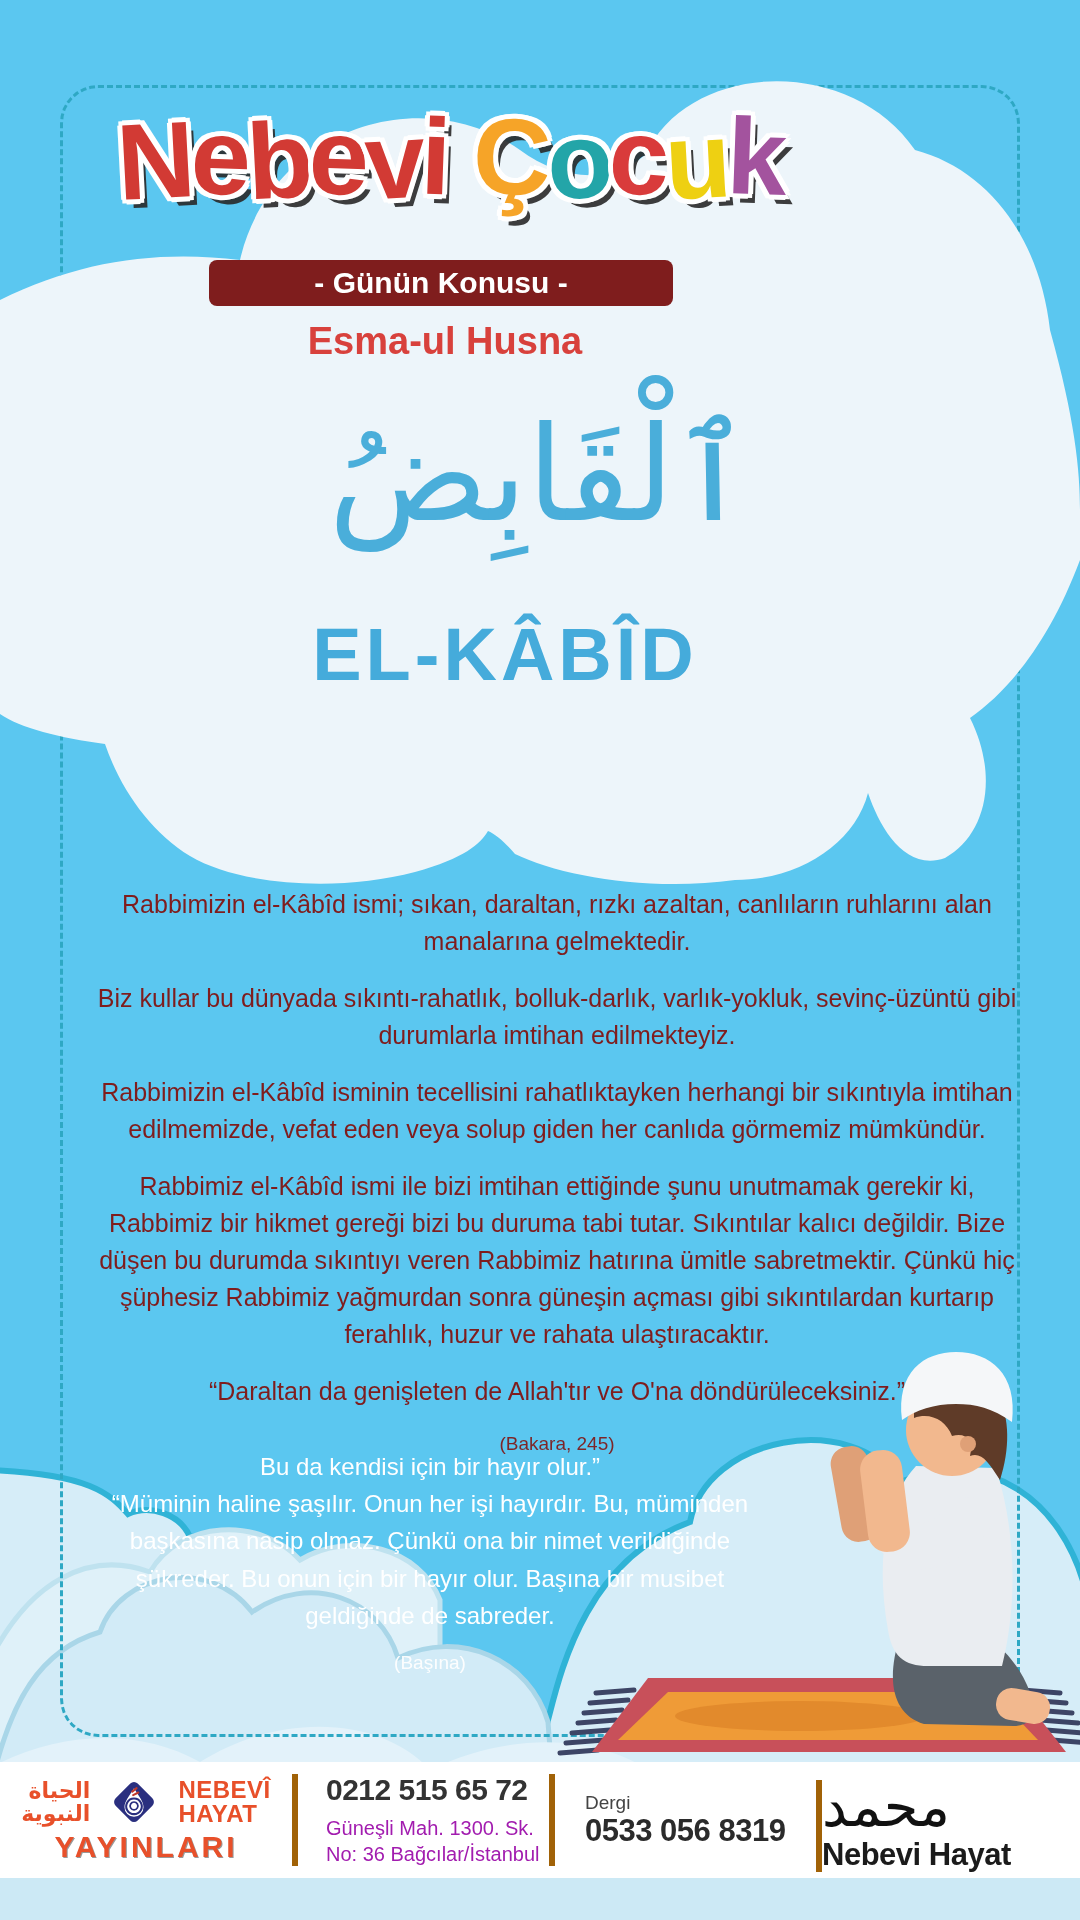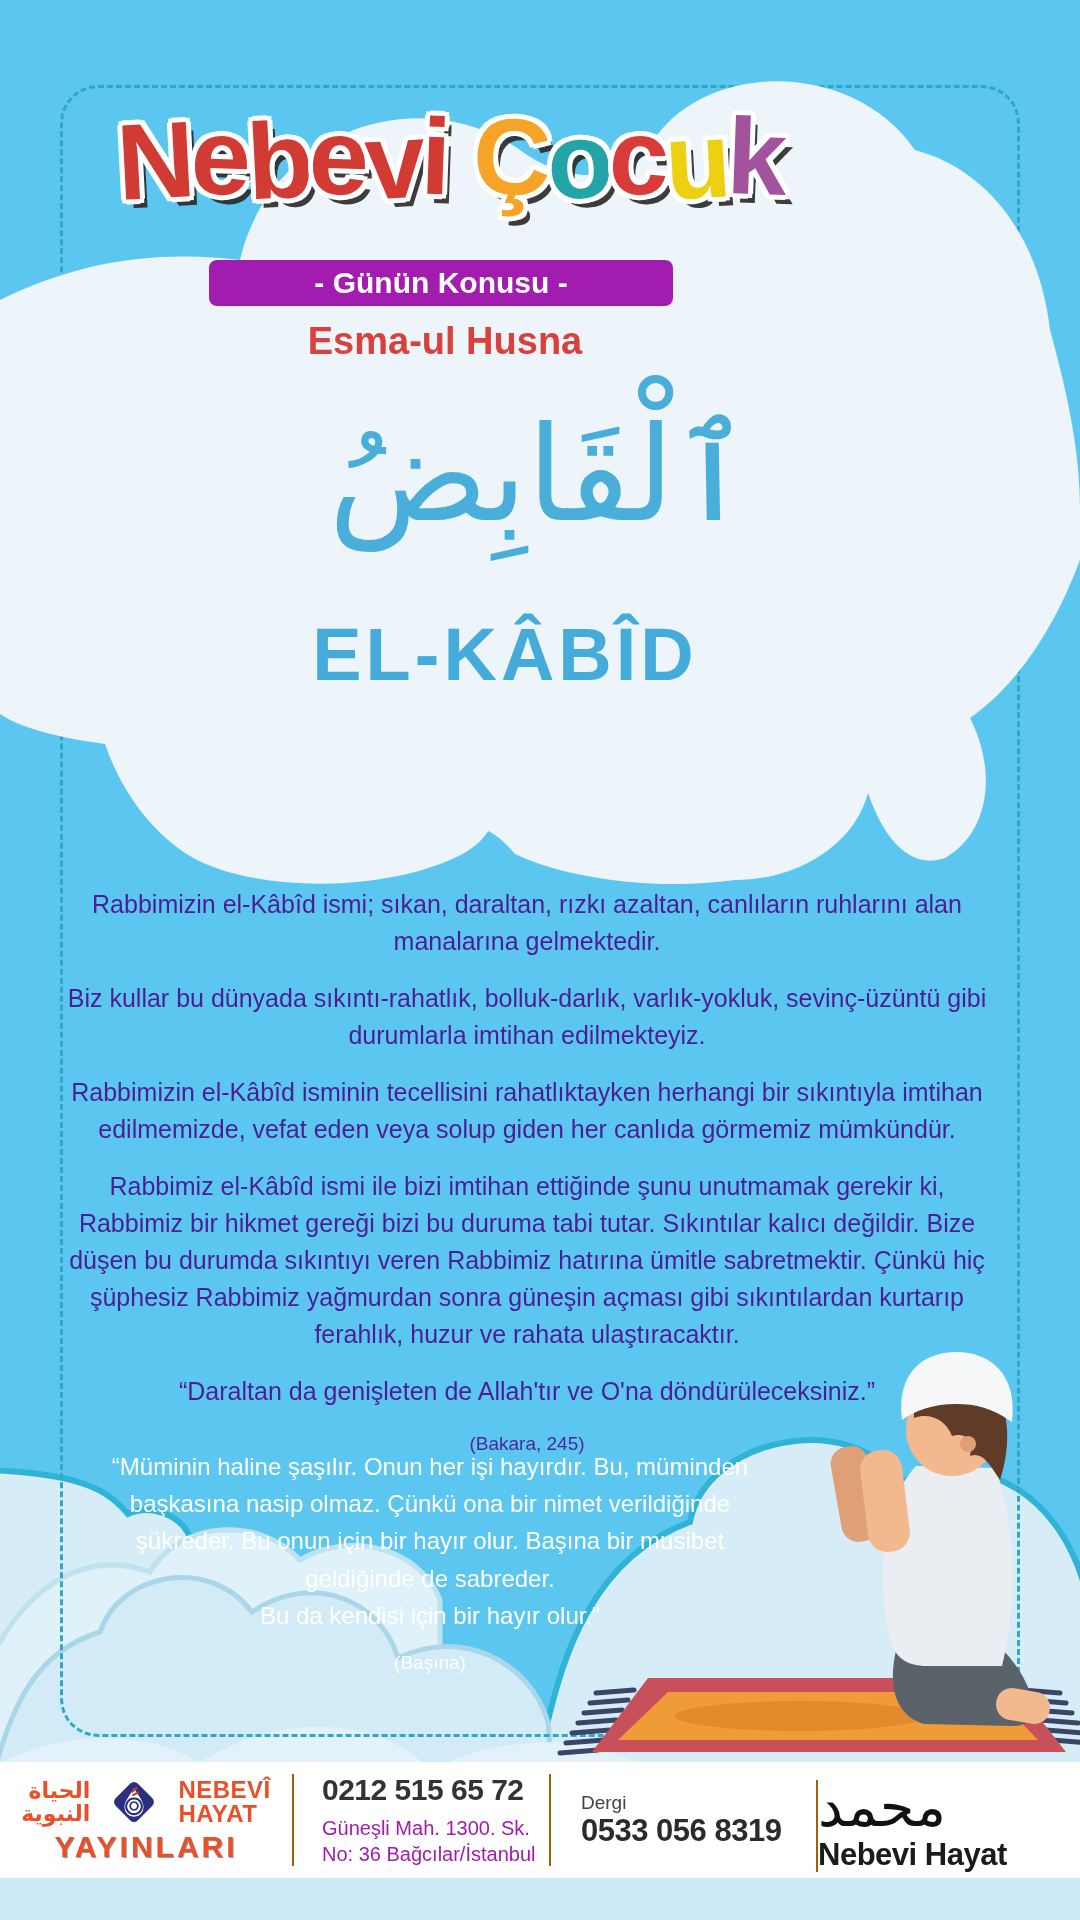--- a/index.html
+++ b/index.html
@@ -22,40 +22,40 @@
   
   .title{position:absolute;left:0;top:96px;width:900px;text-align:center;
     font-weight:bold;font-size:108px;letter-spacing:-4px;white-space:nowrap;}
   .title .tl{display:inline-block;
     text-shadow:-4px -4px 0 #fff,4px -4px 0 #fff,-4px 4px 0 #fff,4px 4px 0 #fff,
       -5px 0 0 #fff,5px 0 0 #fff,0 -5px 0 #fff,0 5px 0 #fff,7px 9px 0 rgba(40,40,40,.9);}
   .title .tl:nth-child(odd){transform:rotate(-3deg) translateY(2px);}
   .title .tl:nth-child(even){transform:rotate(2deg) translateY(-2px);}
   .title .sp{display:inline-block;width:26px;}
   .banner{position:absolute;left:209px;top:260px;width:464px;height:46px;
-    background:#a21caf;border-radius:8px;text-align:center;}
+    background:#7f1d1d;border-radius:8px;text-align:center;}
   .banner span{color:#fff;font-weight:bold;font-size:30px;line-height:46px;}
   .subtitle{position:absolute;left:0;top:320px;width:890px;text-align:center;
     color:#D8413C;font-weight:bold;font-size:38px;}
   .arabic-name{position:absolute;left:0;top:372px;width:1080px;text-align:center;
     direction:rtl;color:#4AAEDA;font-size:132px;line-height:1.55;font-family:"DejaVu Sans",sans-serif;}
   .latin-name{position:absolute;left:0;top:612px;width:1010px;text-align:center;
     color:#45ABDB;font-weight:bold;font-size:74px;letter-spacing:4px;}
   
-  .body-text{position:absolute;left:67px;top:886px;width:920px;
-    color:#4c1d95;font-size:25px;line-height:1.48;text-align:center;}
+  .body-text{position:absolute;left:97px;top:886px;width:920px;
+    color:#7f1d1d;font-size:25px;line-height:1.48;text-align:center;}
   .body-text p{margin:0 0 20px 0;}
   .q-source{font-size:19px;margin-top:4px;opacity:.95;}
   .quote2{position:absolute;left:100px;top:1448px;width:660px;
     color:#fff;font-size:24px;line-height:1.55;text-align:center;}
   .quote2 .q2line{margin:0;}
   .quote2 .q-source{margin-top:14px;}
   
   .f-sec{height:92px;display:flex;flex-direction:column;justify-content:center;}
-  .f-div{border-left:2px solid #a16207;}
+  .f-div{border-left:6px solid #a16207;}
   .sec-logo{width:292px;align-items:center;}
   .logo-row{display:flex;align-items:center;gap:18px;}
   .logo-arabic{color:#E8502A;font-weight:bold;font-size:22px;line-height:1.05;text-align:right;direction:rtl;font-family:"DejaVu Sans",sans-serif;}
   .logo-mark{width:52px;height:52px;flex:0 0 auto;}
   .logo-name{color:#E8502A;font-weight:bold;font-size:24px;line-height:1.0;letter-spacing:.5px;}
   .logo-yayinlari{color:#E8502A;font-weight:bold;font-size:30px;letter-spacing:3px;margin-top:2px;
     text-shadow:1px 1px 0 #999;}
   .sec-contact{width:257px;padding-left:28px;box-sizing:border-box;}
   .phone-main{color:#333;font-weight:bold;font-size:30px;letter-spacing:-.5px;}
   .address{color:#a21caf;font-size:20px;line-height:1.3;margin-top:8px;}
@@ -139,22 +139,22 @@
           <p>Biz kullar bu dünyada sıkıntı-rahatlık, bolluk-darlık, varlık-yokluk, sevinç-üzüntü gibi durumlarla imtihan edilmekteyiz.</p>
           <p>Rabbimizin el-Kâbîd isminin tecellisini rahatlıktayken herhangi bir sıkıntıyla imtihan edilmemizde, vefat eden veya solup giden her canlıda görmemiz mümkündür.</p>
           <p>Rabbimiz el-Kâbîd ismi ile bizi imtihan ettiğinde şunu unutmamak gerekir ki, Rabbimiz bir hikmet gereği bizi bu duruma tabi tutar. Sıkıntılar kalıcı değildir. Bize düşen bu durumda sıkıntıyı veren Rabbimiz hatırına ümitle sabretmektir. Çünkü hiç şüphesiz Rabbimiz yağmurdan sonra güneşin açması gibi sıkıntılardan kurtarıp ferahlık, huzur ve rahata ulaştıracaktır.</p>
         </div>
       <p class="quote1">“Daraltan da genişleten de Allah'tır ve O'na döndürüleceksiniz.”</p>
       <div class="q-source">(Bakara, 245)</div>
     </div>
 
     <div class="quote2">
       <div id="quote2-lines">
+          <div class="q2line">Bu da kendisi için bir hayır olur.”</div>
           <div class="q2line">“Müminin haline şaşılır. Onun her işi hayırdır. Bu, müminden başkasına nasip olmaz. Çünkü ona bir nimet verildiğinde şükreder. Bu onun için bir hayır olur. Başına bir musibet geldiğinde de sabreder.</div>
-          <div class="q2line">Bu da kendisi için bir hayır olur.”</div>
         </div>
       <div class="q-source">(Başına)</div>
     </div>
   </div>
 
   <svg class="boy-layer" width="1080" height="1920" viewBox="0 0 1080 1920">
 
     <g stroke="#3D4566" stroke-width="5" stroke-linecap="round">
       <line x1="634" y1="1690" x2="596" y2="1693"></line>
         <line x1="628" y1="1700" x2="590" y2="1703"></line>

